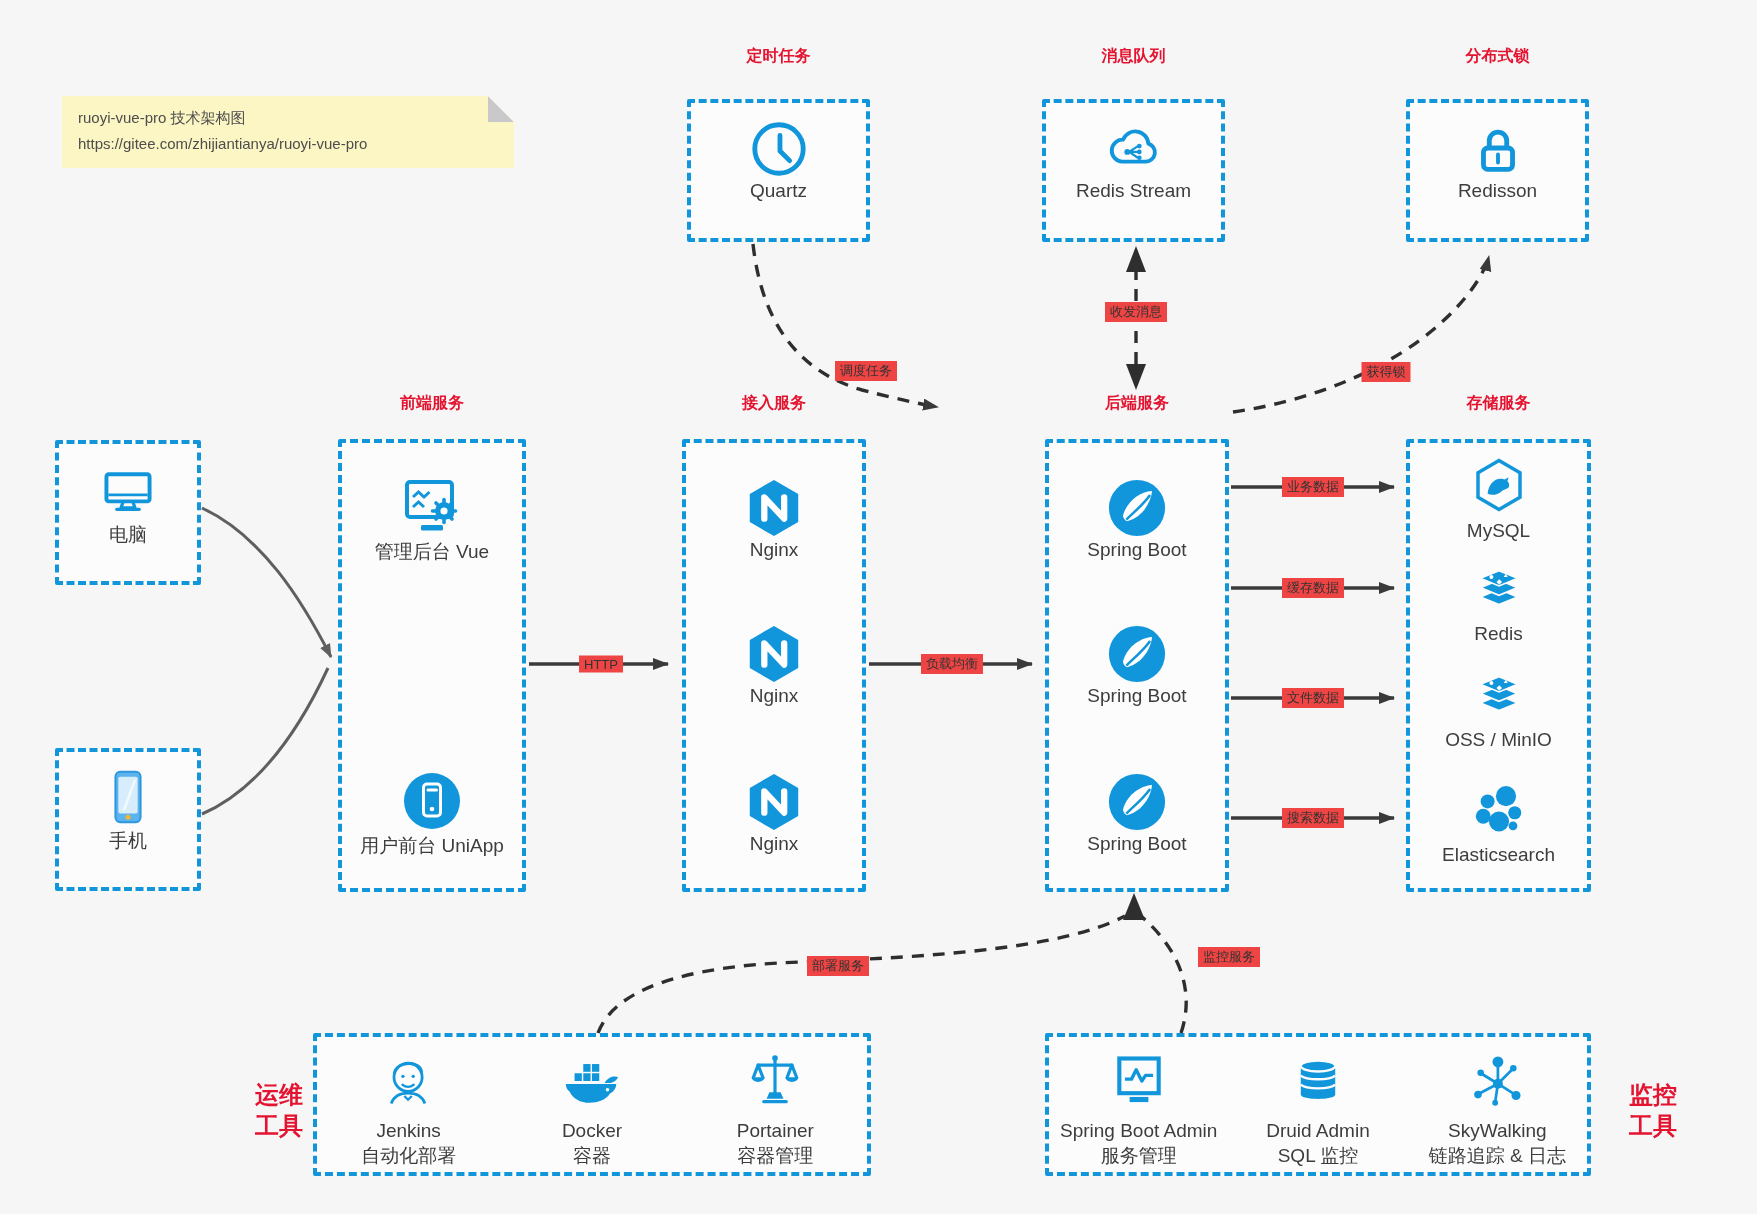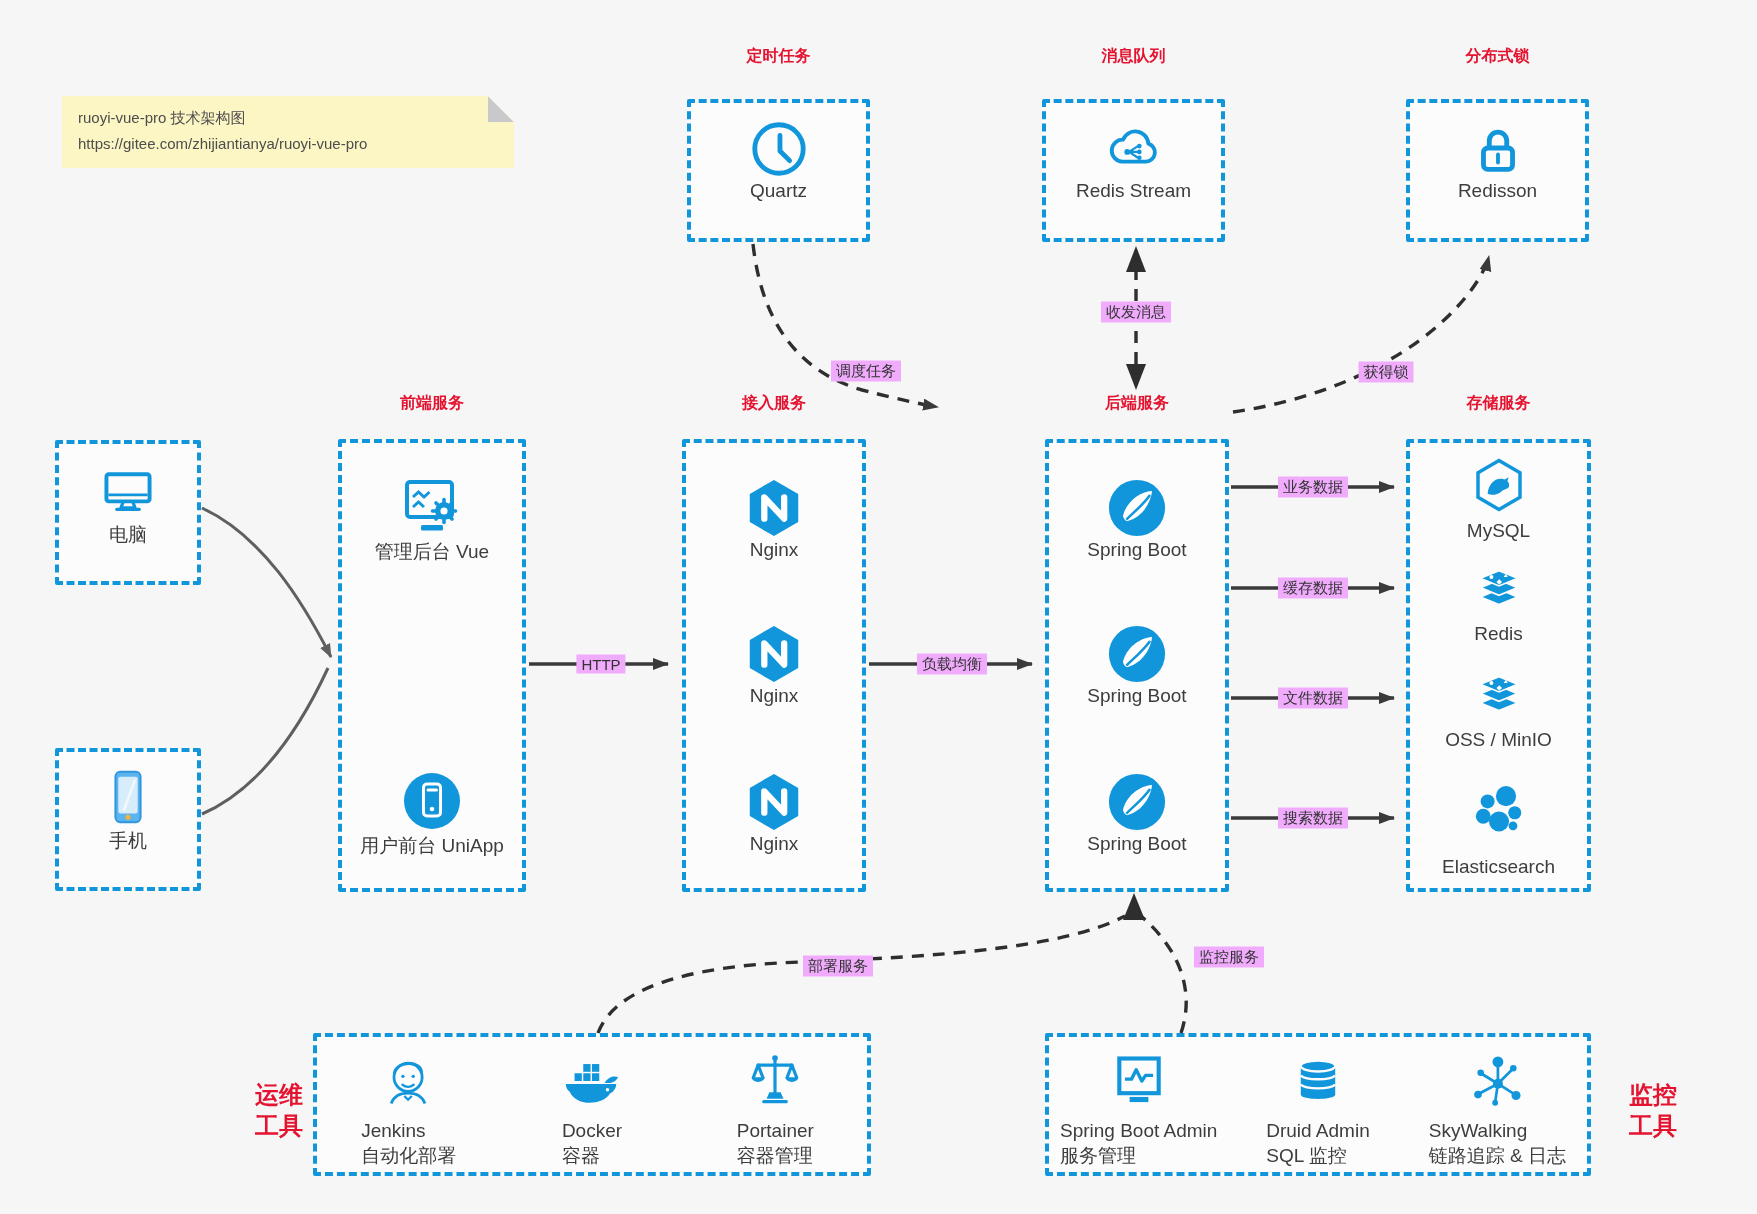--- a/index.html
+++ b/index.html
@@ -27,29 +27,29 @@
     position:absolute;z-index:2;font-size:16px;font-weight:bold;color:#e4132f;
     text-align:center;white-space:nowrap;
   }
   .side-title{
     position:absolute;z-index:2;font-size:24px;font-weight:bold;color:#e4132f;
     text-align:center;line-height:31px;white-space:nowrap;
   }
   .vstack{display:flex;flex-direction:column;align-items:center;}
   .node{position:absolute;left:0;right:0;display:flex;flex-direction:column;align-items:center;}
   .nlabel{font-size:19px;color:#3d3d3d;margin-top:0;white-space:nowrap;}
-  .nlabel2{font-size:19px;color:#3d3d3d;margin-top:6px;line-height:25px;white-space:nowrap;}
+  .nlabel2{font-size:19px;color:#3d3d3d;margin-top:6px;line-height:25px;text-align:center;white-space:nowrap;}
   .topbox-inner{padding-top:15px;}
   .hx{display:flex;height:100%;}
   .hx .cell{flex:1;display:flex;flex-direction:column;align-items:center;padding-top:13px;}
   
   #wires{position:absolute;inset:0;z-index:3;pointer-events:none;}
   .elabel{
     position:absolute;z-index:4;transform:translate(-50%,-50%);
-    background:#f0abfc;padding:1px 5px;font-size:15px;color:#333;white-space:nowrap;
+    background:#ef4444;padding:1px 5px;font-size:13px;color:#333;white-space:nowrap;
   }
   .icon{display:block;}
 </style>
 </head>
 <body>
 
 <svg width="0" height="0" style="position:absolute" aria-hidden="true">
   <defs>
     <symbol id="i-nginx" viewBox="0 0 64 64">
       <polygon points="32,3 57,17.5 57,46.5 32,61 7,46.5 7,17.5" fill="#1296db"></polygon>
@@ -241,21 +241,21 @@
       <svg class="icon" width="56" height="56" viewBox="0 0 64 64">
         <g fill="#1296db">
           <circle cx="40" cy="15" r="11.5"></circle>
           <circle cx="19" cy="21" r="8"></circle>
           <circle cx="14" cy="38" r="8.5"></circle>
           <circle cx="32" cy="44" r="11.5"></circle>
           <circle cx="50" cy="34" r="7.5"></circle>
           <circle cx="48" cy="49" r="5"></circle>
         </g>
       </svg>
-      <div class="nlabel" style="margin-top:17px">Elasticsearch</div>
+      <div class="nlabel" style="margin-top:5px">Elasticsearch</div>
     </div>
   </div>
 
   <div class="side-title" style="left:248px;top:1079px;width:62px">
     <div>运维</div>
     <div>工具</div>
   </div>
   <div class="dbox hx" style="left:313px;top:1033px;width:558px;height:143px">
     <div class="cell">
       <svg class="icon" width="60" height="62" viewBox="0 0 64 64">

